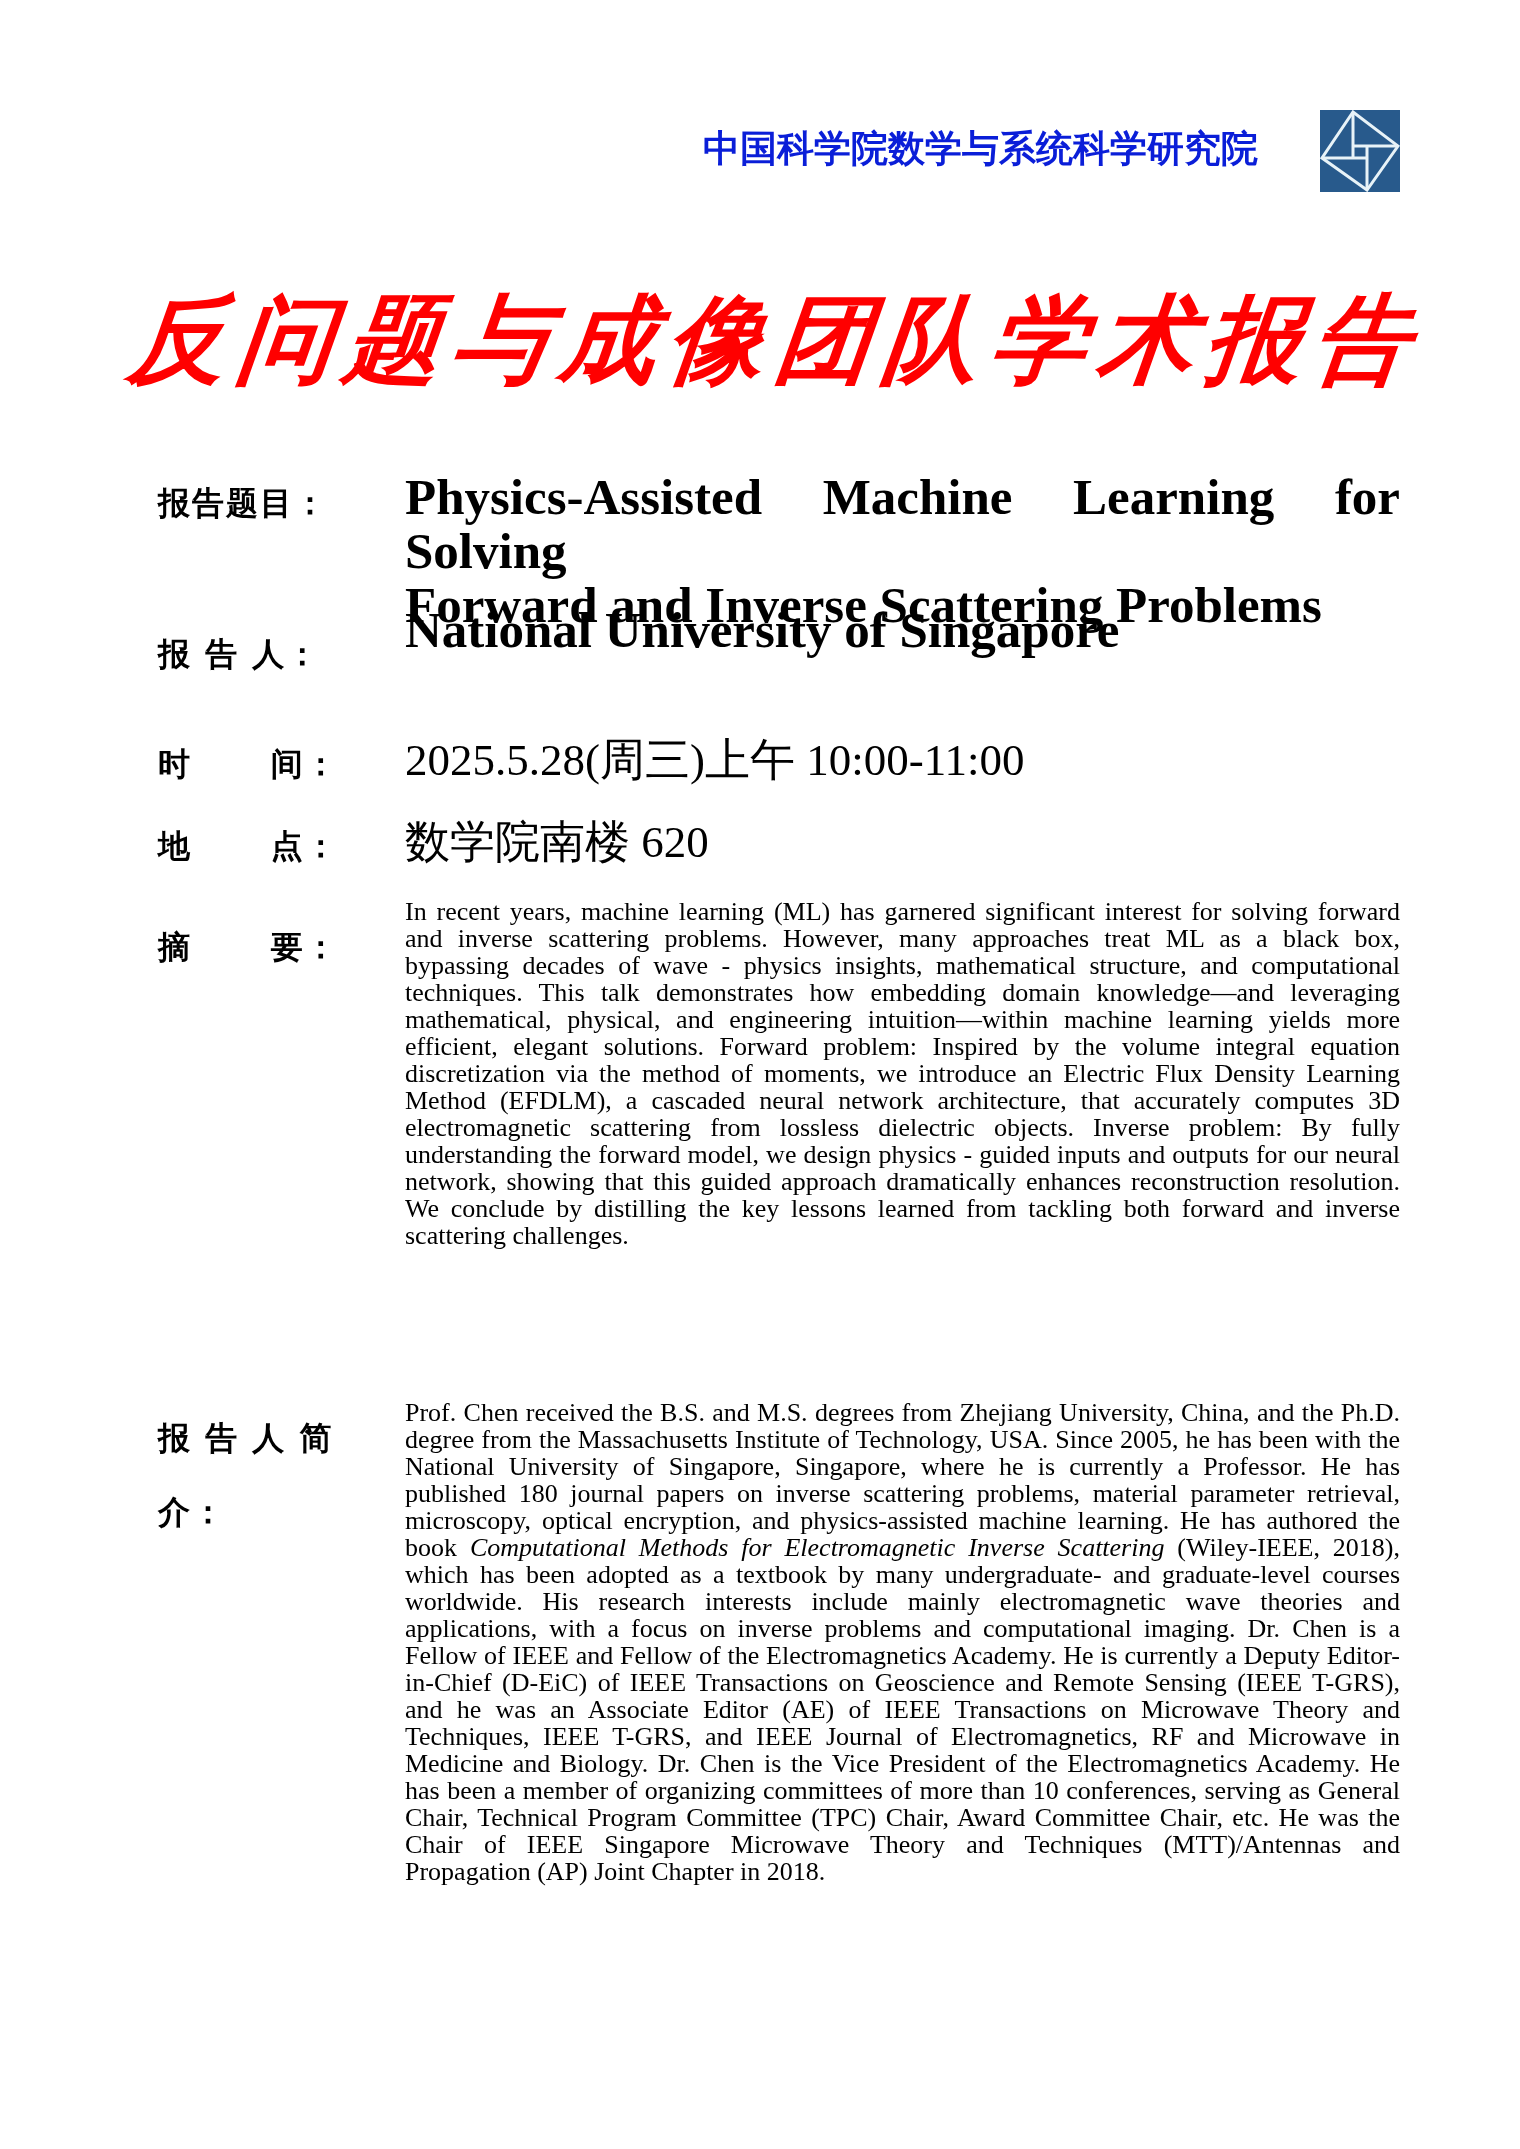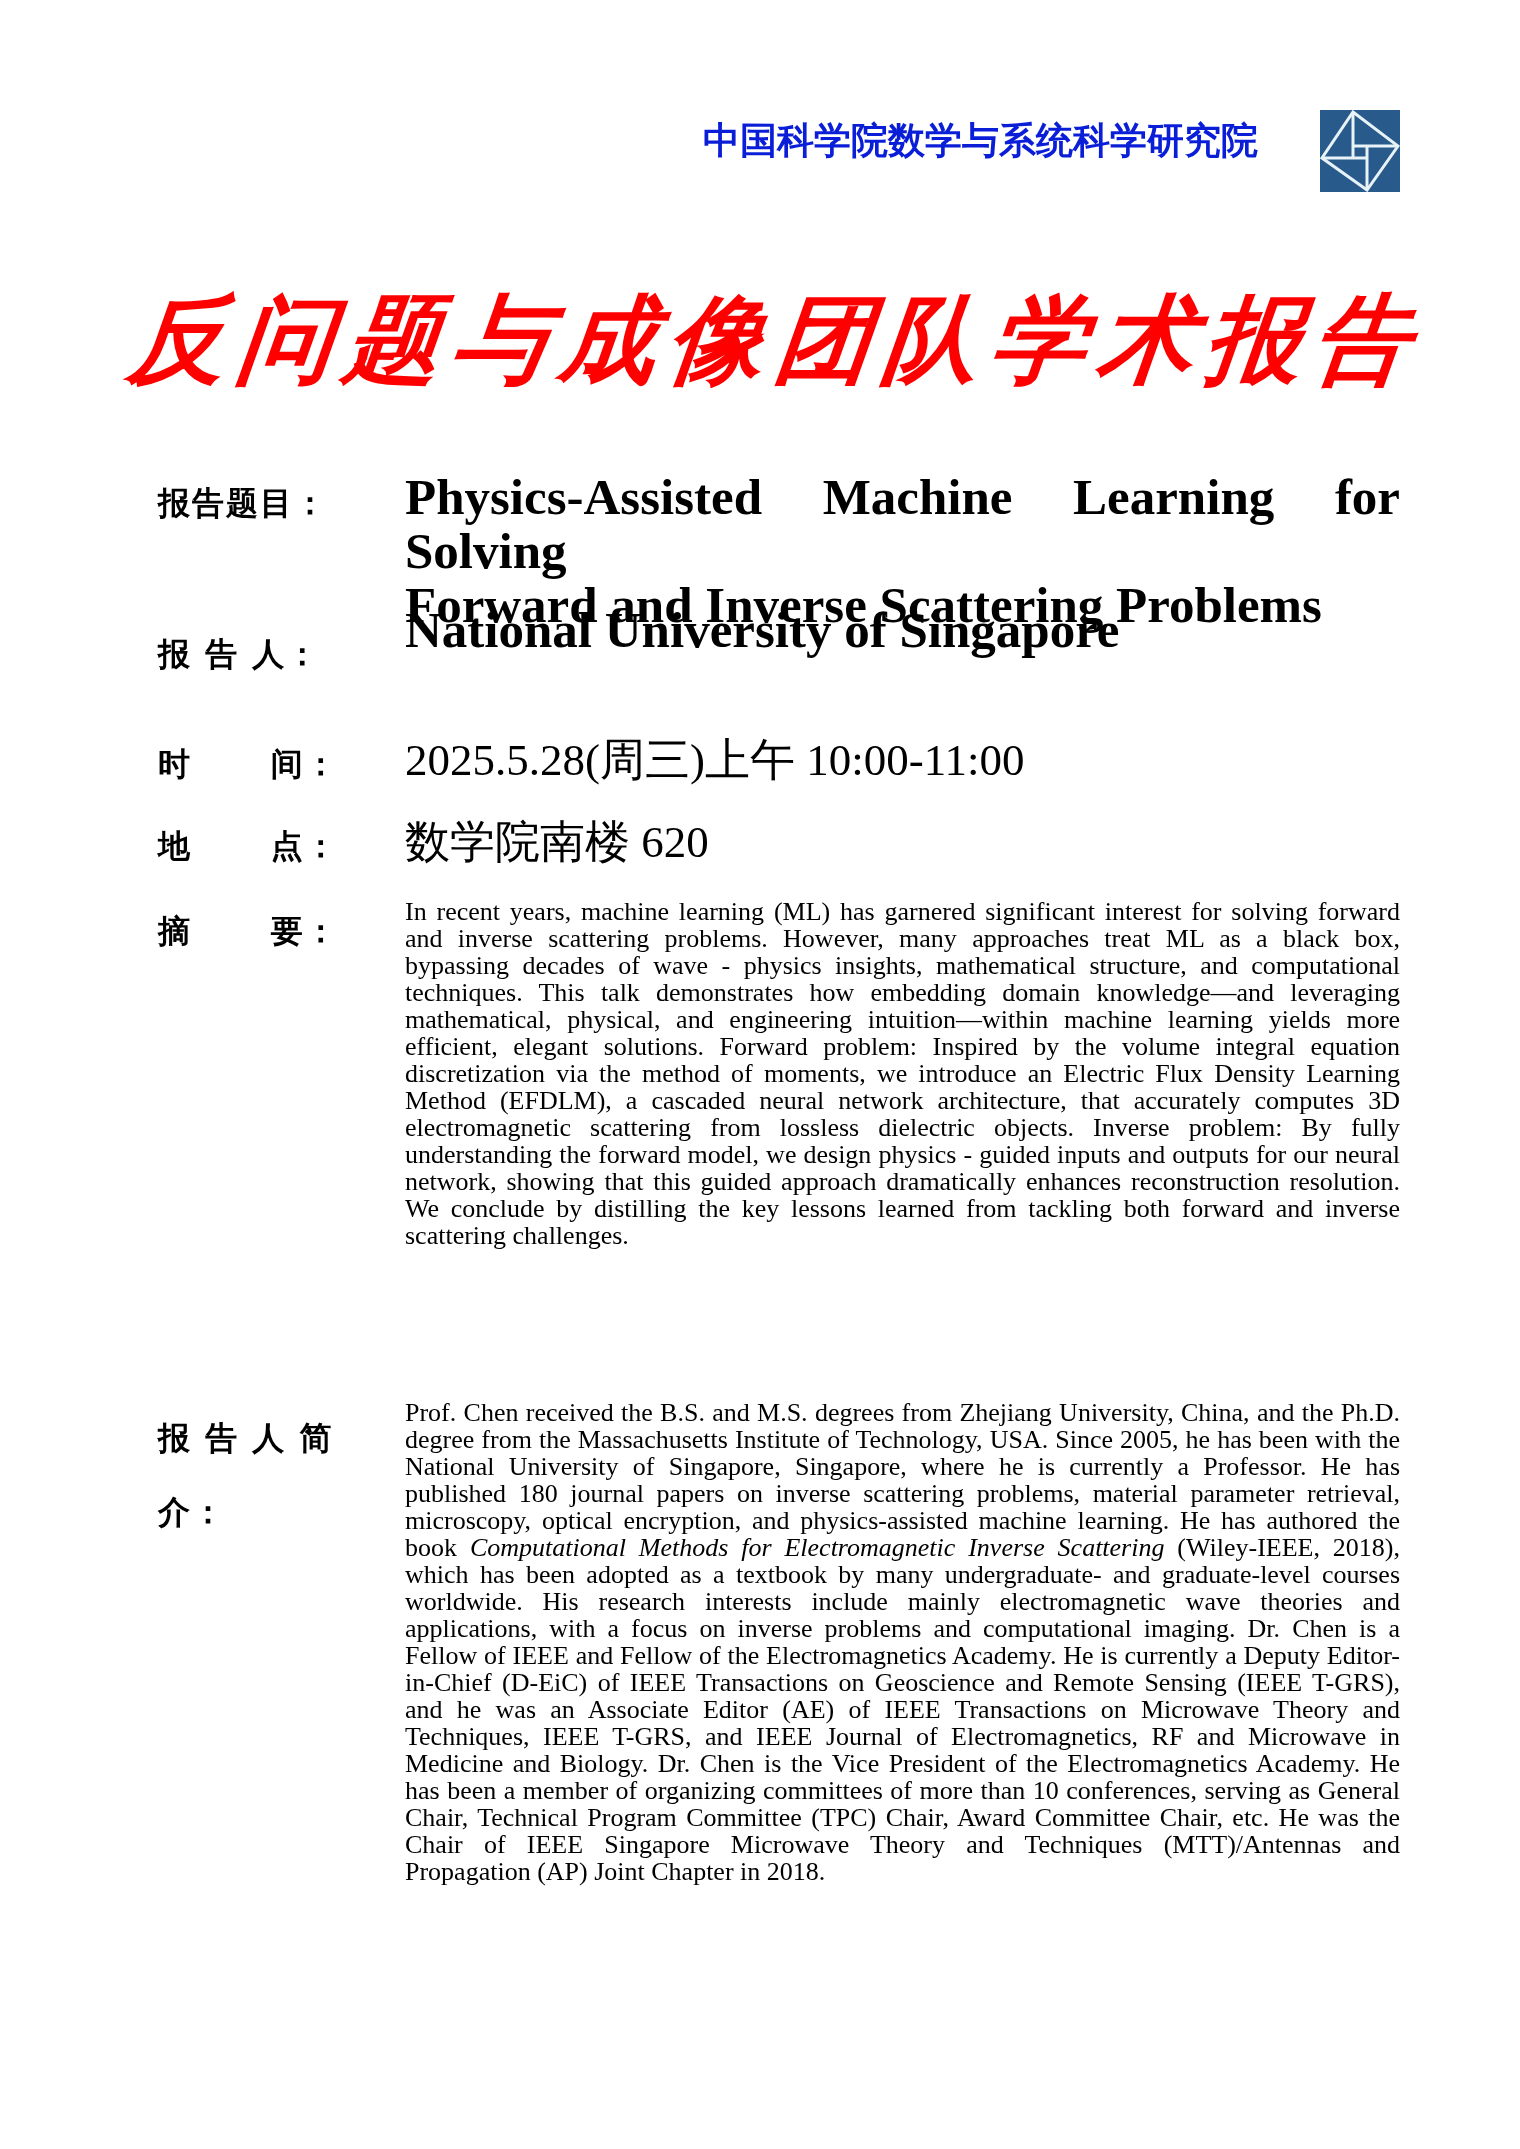--- a/index.html
+++ b/index.html
@@ -1,18 +1,18 @@
 <!DOCTYPE html>
 <html><head>
 <meta charset="utf-8">
 <style>
   html, body { margin: 0; padding: 0; background: #ffffff; }
   body { width: 1520px; height: 2149px; position: relative; overflow: hidden;
          font-family: "Liberation Serif", "DejaVu Serif", serif; color: #000; }
-  .institute { position: absolute; left: 703px; top: 116px; font-family: "DejaVu Sans", sans-serif;
+  .institute { position: absolute; left: 703px; top: 124px; font-family: "DejaVu Sans", sans-serif;
                font-weight: bold; font-size: 37px; color: #0a1ed8; letter-spacing: 0px; white-space: nowrap; }
   .logo { position: absolute; left: 1320px; top: 110px; width: 80px; height: 82px; }
   .big-title { position: absolute; left: 130px; top: 280px; width: 1280px; display: flex; justify-content: space-between;
                font-family: "DejaVu Serif", serif; font-weight: bold; font-size: 96px; color: #ff0000;
                font-style: italic; line-height: 120px; }
   .big-title span { display: inline-block; transform: skewX(-6deg); }
   .row { position: absolute; left: 0; width: 1520px; }
   .label { position: absolute; left: 130px; font-family: "DejaVu Serif", serif; font-weight: bold; font-size: 32px;
            white-space: pre; letter-spacing: 2px; color: #000; margin-left: 28px; }
   .content { position: absolute; left: 405px; width: 995px; }
@@ -75,21 +75,21 @@
   <div class="label" style="top:10px;">时      间：</div>
   <div class="content plain-text">2025.5.28(周三)上午 10:00-11:00</div>
 </div>
 
 <div class="row" style="top:815px;">
   <div class="label" style="top:10px;">地      点：</div>
   <div class="content plain-text">数学院南楼 620</div>
 </div>
 
 <div class="row" style="top:898px;">
-  <div class="label" style="top:12px;text-align:right;">摘      要：</div>
+  <div class="label" style="top:28px;text-align:right;">摘      要：</div>
   <div class="content para">In recent years, machine learning (ML) has garnered significant interest for solving forward and inverse scattering problems. However, many approaches treat ML as a black box, bypassing decades of wave - physics insights, mathematical structure, and computational techniques. This talk demonstrates how embedding domain knowledge—and leveraging mathematical, physical, and engineering intuition—within machine learning yields more efficient, elegant solutions. Forward problem: Inspired by the volume integral equation discretization via the method of moments, we introduce an Electric Flux Density Learning Method (EFDLM), a cascaded neural network architecture, that accurately computes 3D electromagnetic scattering from lossless dielectric objects. Inverse problem: By fully understanding the forward model, we design physics - guided inputs and outputs for our neural network, showing that this guided approach dramatically enhances reconstruction resolution. We conclude by distilling the key lessons learned from tackling both forward and inverse scattering challenges.</div>
 </div>
 
 <div class="row" style="top:1399px;">
   <div class="label" style="top:18px;">报 告 人 简</div>
   <div class="label" style="top:92px;">介：</div>
   <div class="content para"><span>Prof. Chen received the B.S. and M.S. degrees from Zhejiang University, China, and the Ph.D. degree from the Massachusetts Institute of Technology, USA. Since 2005, he has been with the National University of Singapore, Singapore, where he is currently a Professor. He has published 180 journal papers on inverse scattering problems, material parameter retrieval, microscopy, optical encryption, and physics-assisted machine learning. He has authored the book </span><i>Computational Methods for Electromagnetic Inverse Scattering</i><span> (Wiley-IEEE, 2018), which has been adopted as a textbook by many undergraduate- and graduate-level courses worldwide. His research interests include mainly electromagnetic wave theories and applications, with a focus on inverse problems and computational imaging. Dr. Chen is a Fellow of IEEE and Fellow of the Electromagnetics Academy. He is currently a Deputy Editor-in-Chief (D-EiC) of IEEE Transactions on Geoscience and Remote Sensing (IEEE T-GRS), and he was an Associate Editor (AE) of IEEE Transactions on Microwave Theory and Techniques, IEEE T-GRS, and IEEE Journal of Electromagnetics, RF and Microwave in Medicine and Biology. Dr. Chen is the Vice President of the Electromagnetics Academy. He has been a member of organizing committees of more than 10 conferences, serving as General Chair, Technical Program Committee (TPC) Chair, Award Committee Chair, etc. He was the Chair of IEEE Singapore Microwave Theory and Techniques (MTT)/Antennas and Propagation (AP) Joint Chapter in 2018.</span></div>
 </div>
 
 </body></html>

